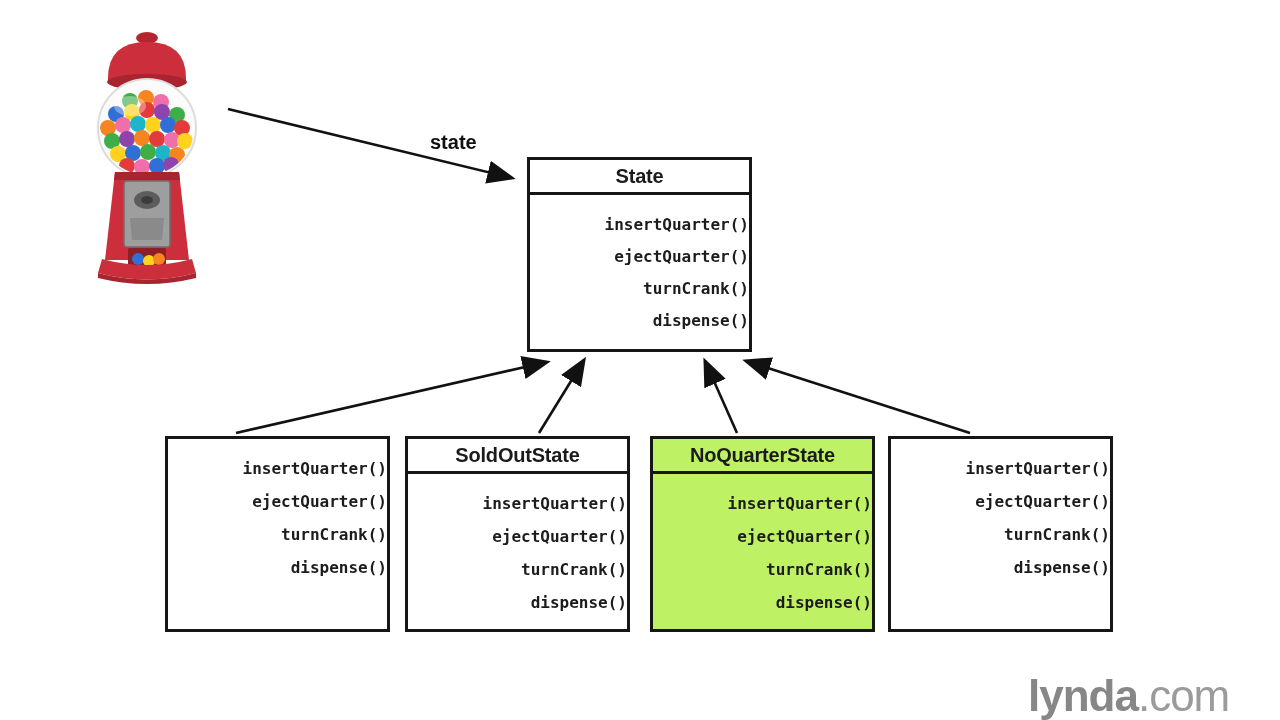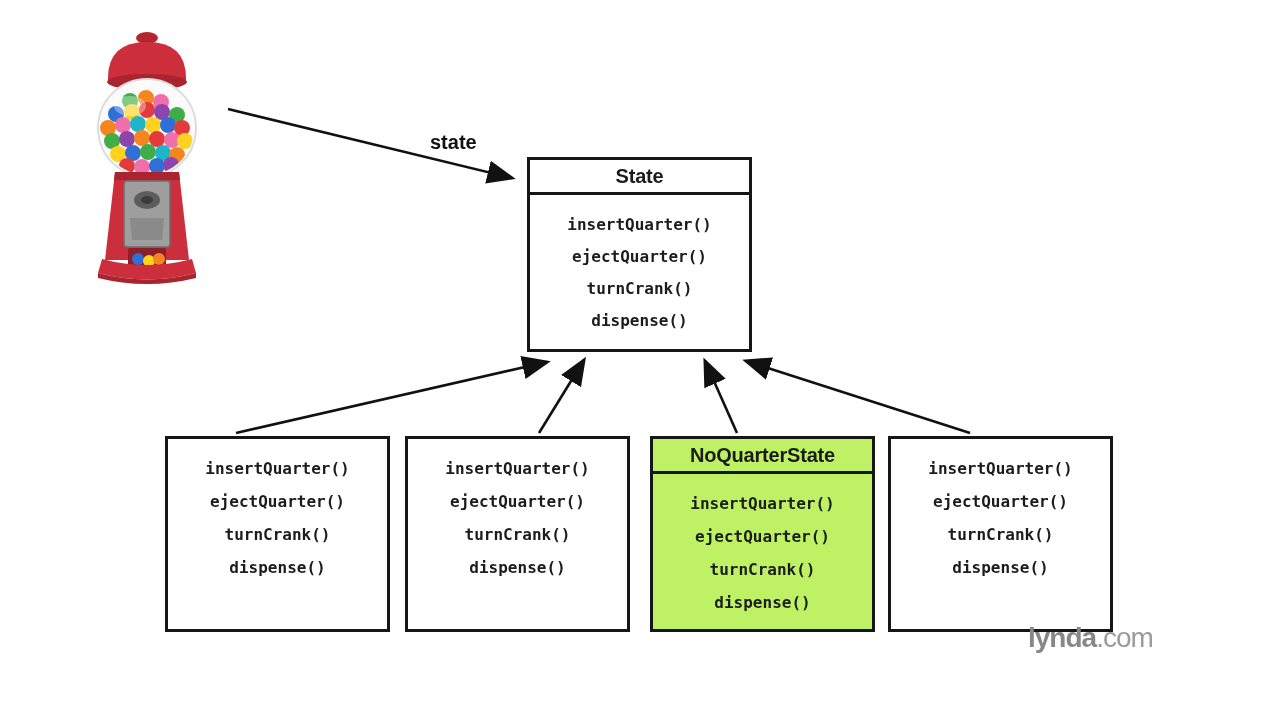--- a/index.html
+++ b/index.html
@@ -16,21 +16,21 @@
   .class-header {
     height:35px; border-bottom:3px solid #161616;
     display:flex; align-items:center; justify-content:center;
     font-weight:bold; font-size:20px; color:#1b1b1b;
     letter-spacing:-0.2px;
   }
   .class-body { padding-top:13px; text-align:center; }
   .class-method {
     font-family:"DejaVu Sans Mono","Liberation Mono",monospace;
     font-weight:bold; font-size:16px; color:#1c1c1c;
-    line-height:33px; white-space:pre;
+    line-height:33px; white-space:pre;text-align:right;
   }
   #state-box { left:527px; top:157px; height:195px; }
   #state-box .class-body { padding-top:14px; }
   #state-box .class-method { line-height:32px; }
   .sub-box { top:436px; height:196px; }
   #box-soldstate       { left:165px; }
   #box-soldoutstate    { left:405px; }
   #box-noquarterstate  { left:650px; }
   #box-hasquarterstate { left:888px; }
 
@@ -40,22 +40,22 @@
     font-weight:bold; font-size:20px; color:#111;
   }
 
   
   #arrows { position:absolute; left:0; top:0; width:1280px; height:720px; }
 
   
   #gumball { position:absolute; left:82px; top:28px; }
 
   
-  #logo { position:absolute; left:1028px; top:624px; line-height:1;
-          font-size:28px; letter-spacing:-1px; white-space:nowrap; }
+  #logo { position:absolute; left:1028px; top:674px; line-height:1;
+          font-size:44px; letter-spacing:-1px; white-space:nowrap; }
   #logo .primary { font-weight:bold; color:#878787; }
   #logo .suffix  { font-weight:normal; color:#9b9b9b; }
 </style>
 </head>
 <body>
 
 <div id="stage">
 
   <svg id="arrows" viewBox="0 0 1280 720" xmlns="http://www.w3.org/2000/svg">
     <defs>
@@ -147,20 +147,21 @@
   <div class="class-box sub-box" id="box-soldstate">
     <div class="class-body">
       <div class="class-method">insertQuarter()</div>
       <div class="class-method">ejectQuarter()</div>
       <div class="class-method">turnCrank()</div>
       <div class="class-method">dispense()</div>
     </div>
   </div>
 
   <div class="class-box sub-box" id="box-soldoutstate">
+    <div class="class-header">SoldOutState</div>
     <div class="class-body">
       <div class="class-method">insertQuarter()</div>
       <div class="class-method">ejectQuarter()</div>
       <div class="class-method">turnCrank()</div>
       <div class="class-method">dispense()</div>
     </div>
   </div>
 
   <div class="class-box sub-box highlighted" id="box-noquarterstate">
     <div class="class-header">NoQuarterState</div>

